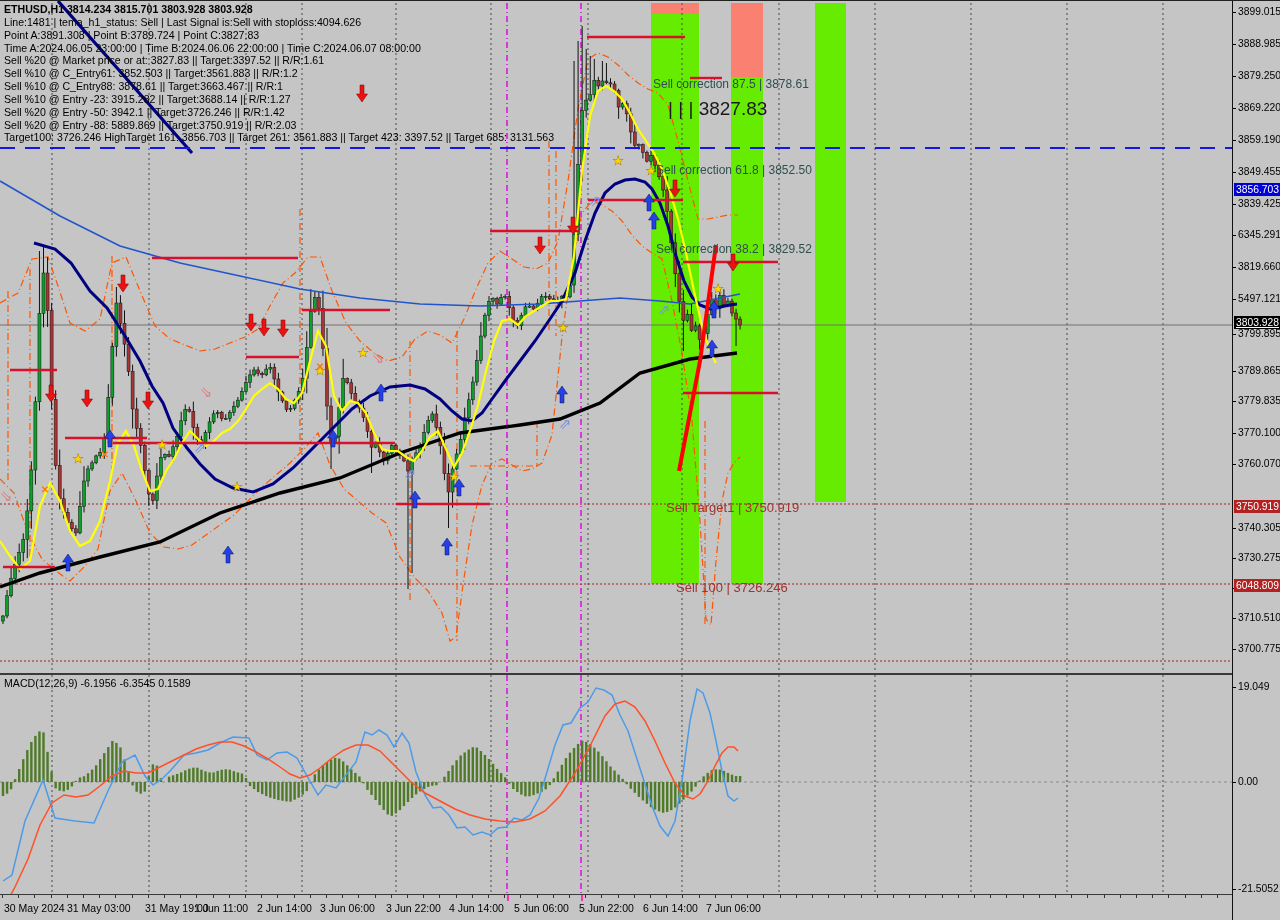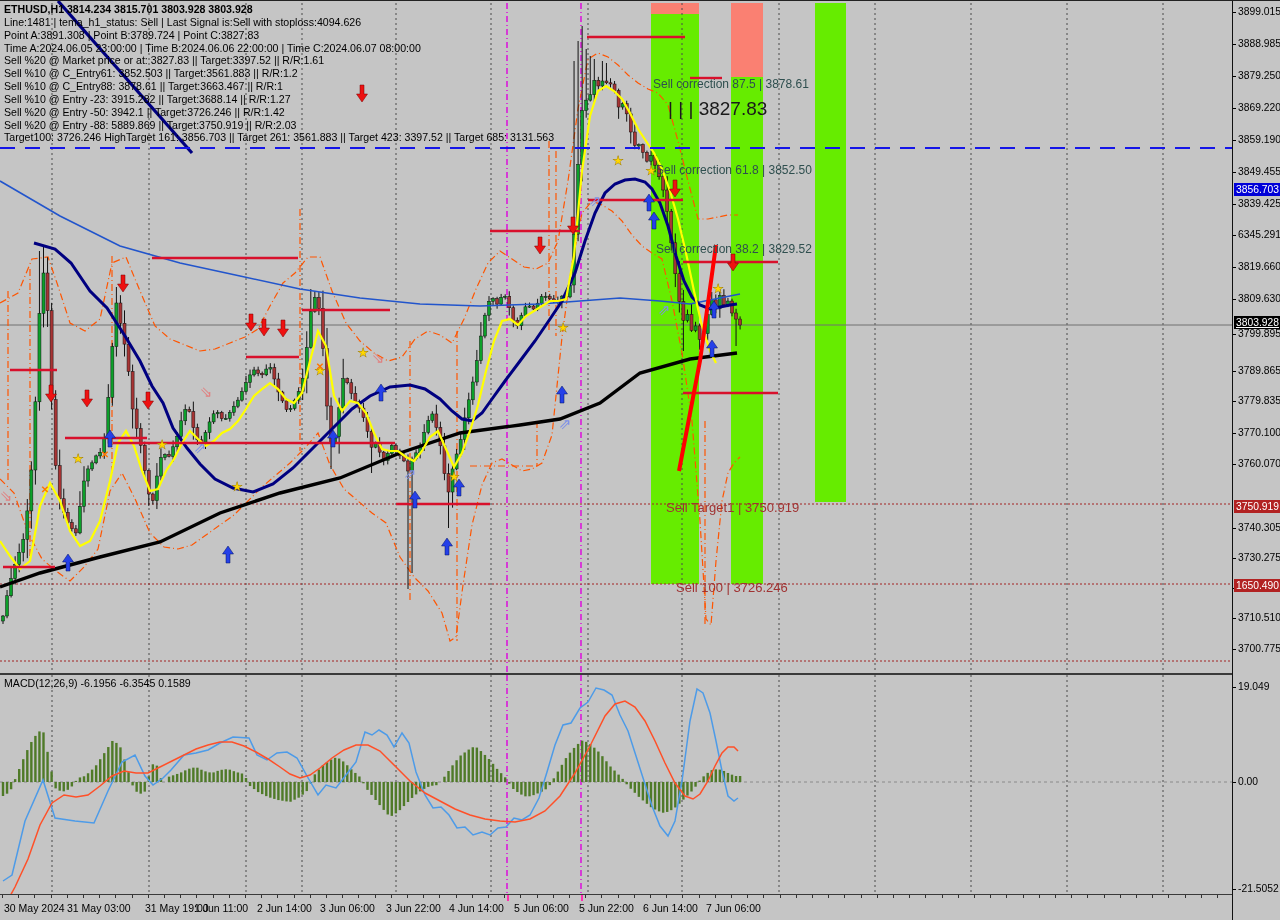--- a/index.html
+++ b/index.html
@@ -826,21 +826,21 @@
       <div class="pa-label" style="top: 133px;">3859.190</div>
       <div class="pa-tick" style="top: 139px;"></div>
       <div class="pa-label" style="top: 165px;">3849.455</div>
       <div class="pa-tick" style="top: 171px;"></div>
       <div class="pa-label" style="top: 197px;">3839.425</div>
       <div class="pa-tick" style="top: 203px;"></div>
       <div class="pa-label" style="top: 228px;">6345.291</div>
       <div class="pa-tick" style="top: 234px;"></div>
       <div class="pa-label" style="top: 260px;">3819.660</div>
       <div class="pa-tick" style="top: 266px;"></div>
-      <div class="pa-label" style="top: 292px;">3809.630</div>
+      <div class="pa-label" style="top: 292px;">5497.121</div>
       <div class="pa-tick" style="top: 298px;"></div>
       <div class="pa-label" style="top: 327px;">3799.895</div>
       <div class="pa-tick" style="top: 333px;"></div>
       <div class="pa-label" style="top: 364px;">3789.865</div>
       <div class="pa-tick" style="top: 370px;"></div>
       <div class="pa-label" style="top: 394px;">3779.835</div>
       <div class="pa-tick" style="top: 400px;"></div>
       <div class="pa-label" style="top: 426px;">3770.100</div>
       <div class="pa-tick" style="top: 432px;"></div>
       <div class="pa-label" style="top: 457px;">3760.070</div>
@@ -857,15 +857,15 @@
       <div class="pa-tick" style="top: 648px;"></div>
       <div class="pa-label" style="top: 680px;">19.049</div>
       <div class="pa-tick" style="top: 686px;"></div>
       <div class="pa-label" style="top: 775px;">0.00</div>
       <div class="pa-tick" style="top: 781px;"></div>
       <div class="pa-label" style="top: 882px;">-21.5052</div>
       <div class="pa-tick" style="top: 888px;"></div>
       <div class="pa-tag" style="top: 142px; background: rgb(0, 0, 216); margin-top: 40px;">3856.703</div>
       <div class="pa-tag" style="top: 315px; background: rgb(0, 0, 0); text-decoration: underline;">3803.928</div>
       <div class="pa-tag" style="top: 499px; background: rgb(178, 34, 34);">3750.919</div>
-      <div class="pa-tag" style="top: 578px; background: rgb(178, 34, 34);">1650.490</div>
+      <div class="pa-tag" style="top: 578px; background: rgb(178, 34, 34);">6048.809</div>
     </div>
 </div>
 
 </body></html>

